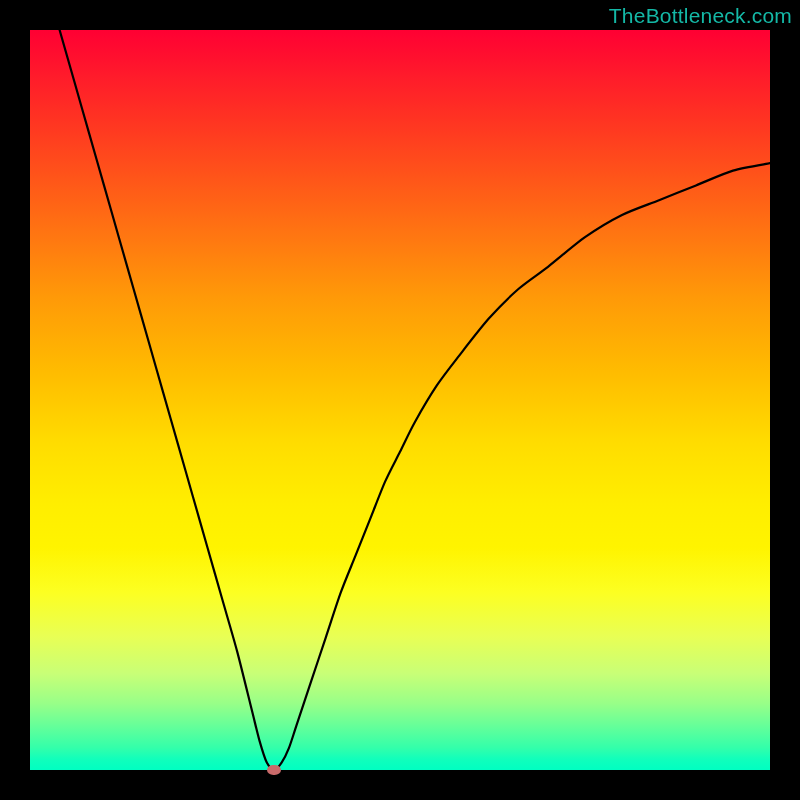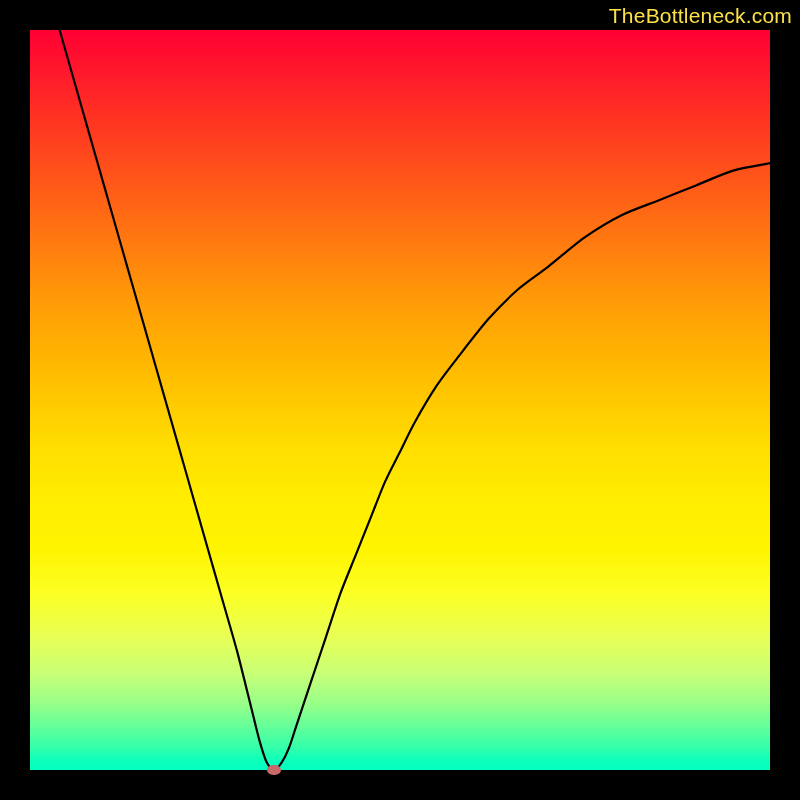--- a/index.html
+++ b/index.html
@@ -41,21 +41,21 @@
       #66ff99 94%,
       #33ffaa 97%,
       #11ffbb 98.5%,
       #00ffc2 100%
     );
   }
   .watermark {
     position: absolute;
     top: 4px;
     right: 8px;
-    color: #fde047;
+    color: #14b8a6;
     font-size: 21px;
     font-weight: 500;
     letter-spacing: 0.2px;
     z-index: 10;
   }
   svg.curve {
     position: absolute;
     left: 0;
     top: 0;
     width: 740px;

